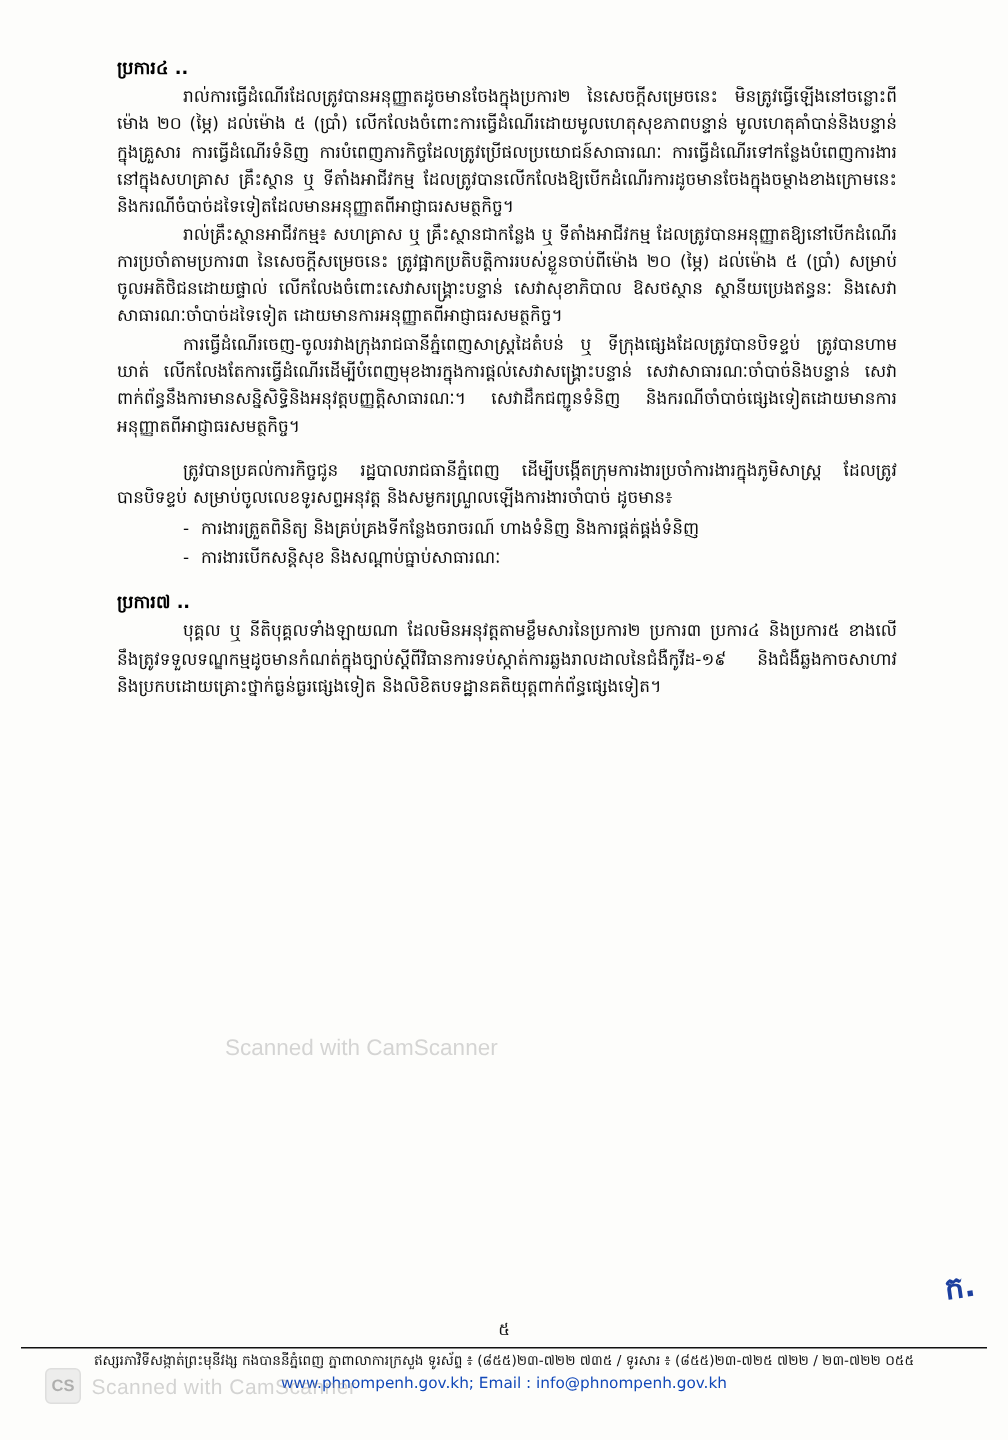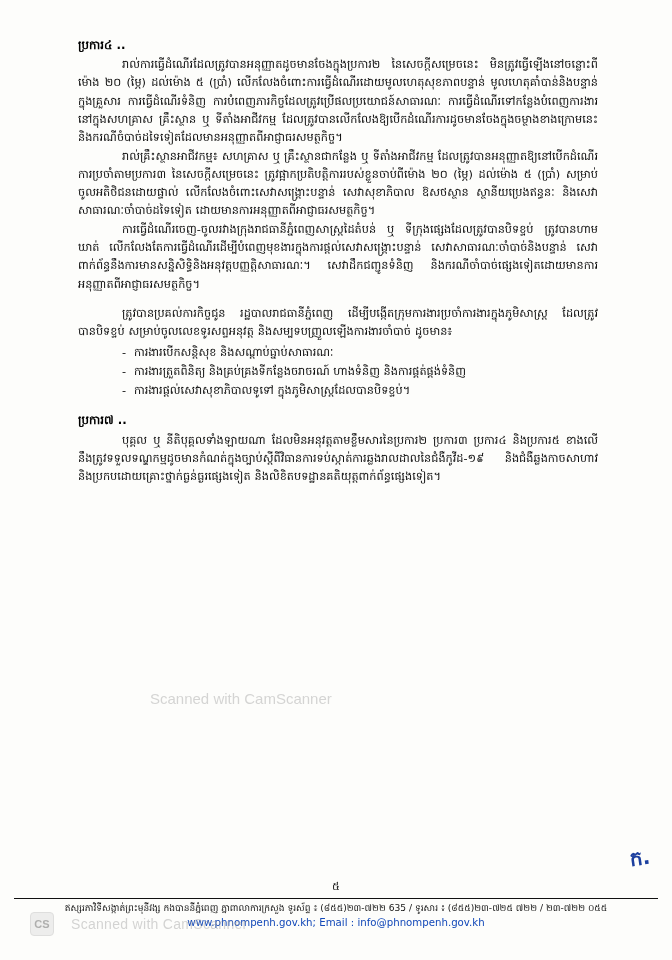--- a/index.html
+++ b/index.html
@@ -100,21 +100,21 @@
     color: #1248b8;
     margin-top: 2px;
     line-height: 1.3;
   }
   .watermark {
     position: absolute;
     left: 30px;
     top: 912px;
     display: flex;
     align-items: center;
-    gap: 17px;
+    gap: 7px;
     opacity: 0.42;
   }
   .watermark .cs-badge {
     width: 22px;
     height: 22px;
     border-radius: 4px;
     background: #d8d8d8;
     border: 1px solid #b4b4b4;
     color: #444;
     font-size: 11px;
@@ -148,44 +148,43 @@
   <div class="doc-body">
 
     <div>
       <div class="article-head">ប្រការ៤ ..</div>
       <p class="para">រាល់ការធ្វើដំណើរដែលត្រូវបានអនុញ្ញាតដូចមានចែងក្នុងប្រការ២ នៃសេចក្ដីសម្រេចនេះ មិនត្រូវធ្វើឡើងនៅចន្លោះពីម៉ោង ២០ (ម្ភៃ) ដល់ម៉ោង ៥ (ប្រាំ) លើកលែងចំពោះការធ្វើដំណើរដោយមូលហេតុសុខភាពបន្ទាន់ មូលហេតុគាំបាន់និងបន្ទាន់ក្នុងគ្រួសារ ការធ្វើដំណើរទំនិញ ការបំពេញភារកិច្ចដែលត្រូវប្រើផលប្រយោជន៍សាធារណៈ ការធ្វើដំណើរទៅកន្លែងបំពេញការងារនៅក្នុងសហគ្រាស គ្រឹះស្ថាន ឬ ទីតាំងអាជីវកម្ម ដែលត្រូវបានលើកលែងឱ្យបើកដំណើរការដូចមានចែងក្នុងចម្ថាងខាងក្រោមនេះ និងករណីចំបាច់ដទៃទៀតដែលមានអនុញ្ញាតពីអាជ្ញាធរសមត្ថកិច្ច។</p>
       <p class="para">រាល់គ្រឹះស្ថានអាជីវកម្ម៖ សហគ្រាស ឬ គ្រឹះស្ថានជាកន្លែង ឬ ទីតាំងអាជីវកម្ម ដែលត្រូវបានអនុញ្ញាតឱ្យនៅបើកដំណើរការប្រចាំតាមប្រការ៣ នៃសេចក្ដីសម្រេចនេះ ត្រូវផ្អាកប្រតិបត្តិការរបស់ខ្លួនចាប់ពីម៉ោង ២០ (ម្ភៃ) ដល់ម៉ោង ៥ (ប្រាំ) សម្រាប់ចូលអតិថិជនដោយផ្ទាល់ លើកលែងចំពោះសេវាសង្គ្រោះបន្ទាន់ សេវាសុខាភិបាល ឱសថស្ថាន ស្ថានីយប្រេងឥន្ធនៈ និងសេវាសាធារណៈចាំបាច់ដទៃទៀត ដោយមានការអនុញ្ញាតពីអាជ្ញាធរសមត្ថកិច្ច។</p>
       <p class="para">ការធ្វើដំណើរចេញ-ចូលរវាងក្រុងរាជធានីភ្នំពេញសាស្រ្តដៃតំបន់ ឬ ទីក្រុងផ្សេងដែលត្រូវបានបិទខ្ទប់ ត្រូវបានហាមឃាត់ លើកលែងតែការធ្វើដំណើរដើម្បីបំពេញមុខងារក្នុងការផ្ដល់សេវាសង្គ្រោះបន្ទាន់ សេវាសាធារណៈចាំបាច់និងបន្ទាន់ សេវាពាក់ព័ន្ធនឹងការមានសន្និសិទ្ធិនិងអនុវត្តបញ្ញត្តិសាធារណៈ។ សេវាដឹកជញ្ជូនទំនិញ និងករណីចាំបាច់ផ្សេងទៀតដោយមានការអនុញ្ញាតពីអាជ្ញាធរសមត្ថកិច្ច។</p>
     </div>
 
     <div class="section-gap">
-      <p class="para">ត្រូវបានប្រគល់ការកិច្ចជូន រដ្ឋបាលរាជធានីភ្នំពេញ ដើម្បីបង្កើតក្រុមការងារប្រចាំការងារក្នុងភូមិសាស្ត្រ ដែលត្រូវបានបិទខ្ទប់ សម្រាប់ចូលលេខទូរសព្ទអនុវត្ត និងសម្បទបញ្រួលឡើងការងារចាំបាច់ ដូចមាន៖</p>
+      <p class="para">ត្រូវបានប្រគល់ការកិច្ចជូន រដ្ឋបាលរាជធានីភ្នំពេញ ដើម្បីបង្កើតក្រុមការងារប្រចាំការងារក្នុងភូមិសាស្ត្រ ដែលត្រូវបានបិទខ្ទប់ សម្រាប់ចូលលេខទូរសព្ទអនុវត្ត និងសម្ងករណ្រួលឡើងការងារចាំបាច់ ដូចមាន៖</p>
       <ul class="bullets">
+        <li>ការងារត្រួតពិនិត្យ និងគ្រប់គ្រងទីកន្លែងចរាចរណ៍ ហាងទំនិញ និងការផ្គត់ផ្គង់ទំនិញ</li>
         <li>ការងារបើកសន្តិសុខ និងសណ្ដាប់ធ្នាប់សាធារណៈ</li>
-        <li>ការងារត្រួតពិនិត្យ និងគ្រប់គ្រងទីកន្លែងចរាចរណ៍ ហាងទំនិញ និងការផ្គត់ផ្គង់ទំនិញ</li>
-        <li>ការងារផ្ដល់សេវាសុខាភិបាលទូទៅ ក្នុងភូមិសាស្ត្រដែលបានបិទខ្ទប់។</li>
       </ul>
     </div>
 
     <div class="section-gap">
       <div class="article-head">ប្រការ៧ ..</div>
       <p class="para">បុគ្គល ឬ នីតិបុគ្គលទាំងឡាយណា ដែលមិនអនុវត្តតាមខ្លឹមសារនៃប្រការ២ ប្រការ៣ ប្រការ៤ និងប្រការ៥ ខាងលើ នឹងត្រូវទទួលទណ្ឌកម្មដូចមានកំណត់ក្នុងច្បាប់ស្ដីពីវិធានការទប់ស្កាត់ការឆ្លងរាលដាលនៃជំងឺកូវីដ-១៩ និងជំងឺឆ្លងកាចសាហាវ និងប្រកបដោយគ្រោះថ្នាក់ធ្ងន់ធ្ងរផ្សេងទៀត និងលិខិតបទដ្ឋានគតិយុត្តពាក់ព័ន្ធផ្សេងទៀត។</p>
     </div>
 
 
   </div>
 
   <div class="signature-mark">ក.</div>
 
   <div class="page-number">៥</div>
 
   <div class="center-watermark">Scanned with CamScanner</div>
 
   <div class="footer">
-    <div class="footer-line1">ឥស្សរភាវិទីសង្កាត់ព្រះមុនីវង្ស កងបាននីភ្នំពេញ ភ្នាពាលាការក្រសួង ទូរស័ព្ទ ៖ (៨៥៥)២៣-៧២២ 635 / ទូរសារ ៖ (៨៥៥)២៣-៧២៥ ៧២២ / ២៣-៧២២ ០៥៥</div>
+    <div class="footer-line1">ឥស្សរភាវិទីសង្កាត់ព្រះមុនីវង្ស កងបាននីភ្នំពេញ ភ្នាពាលាការក្រសួង ទូរស័ព្ទ ៖ (៨៥៥)២៣-៧២២ ៧៣៥ / ទូរសារ ៖ (៨៥៥)២៣-៧២៥ ៧២២ / ២៣-៧២២ ០៥៥</div>
     <div class="footer-line2">www.phnompenh.gov.kh;  Email : info@phnompenh.gov.kh</div>
   </div>
 
   <div class="watermark">
     <div class="cs-badge">CS</div>
     <div class="cs-text">Scanned with CamScanner</div>
   </div>
 
 </div>
 

